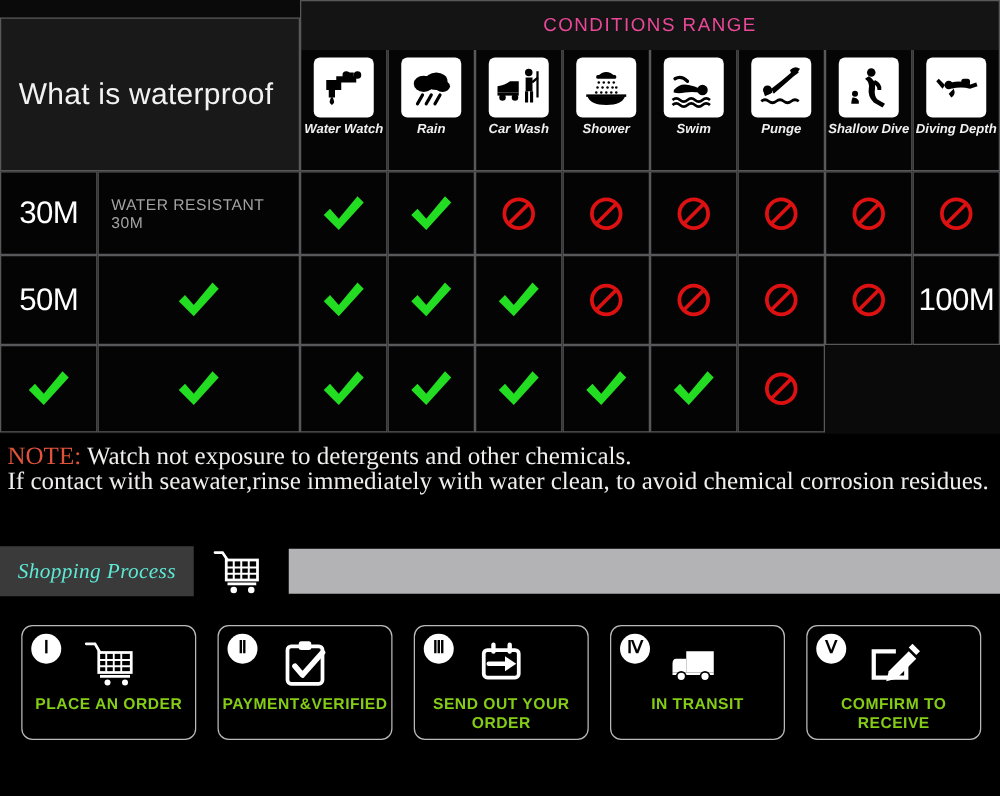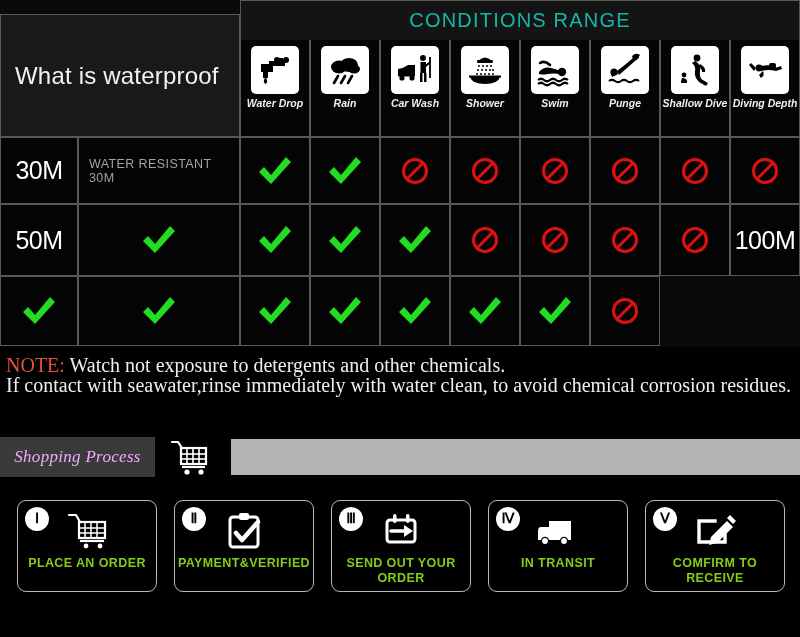--- a/index.html
+++ b/index.html
@@ -38,21 +38,21 @@
     margin-top:14px;
   }
   .hdr-title span{
     font-size:24px;font-weight:400;letter-spacing:.2px;color:#f2f2f2;
   }
   .hdr-range{
     grid-column:3 / span 8;grid-row:1;
     background:#141414;border-bottom:none;
   }
   .hdr-range span{
-    font-size:20px;letter-spacing:1.2px;color:#14b8a6;
+    font-size:15px;letter-spacing:1.2px;color:#ec4899;
   }
   .cond-cell{
     grid-row:2;
     flex-direction:column;
     justify-content:flex-start;
     padding-top:6px;
     border-top:none;
     background:#050505;
   }
   .cond-ico{
@@ -84,21 +84,21 @@
 
   
   .sp-bar{position:absolute;left:0;top:437px;width:800px;height:42px;}
   .sp-label{
     position:absolute;left:0;top:0;width:155px;height:40px;
     background:#3a3a3a;
     display:flex;align-items:center;justify-content:center;
   }
   .sp-label span{
     font-family:"Liberation Serif", serif;
-    font-style:italic;font-size:17px;color:#f0abfc;letter-spacing:.3px;
+    font-style:italic;font-size:17px;color:#5eead4;letter-spacing:.3px;
   }
   .sp-cart{position:absolute;left:163px;top:-4px;width:56px;height:48px;
     display:flex;align-items:center;justify-content:center;}
   .sp-fill{position:absolute;left:231px;top:2px;width:569px;height:36px;background:#b3b3b5;}
 
   
   .steps{
     position:absolute;left:0;top:500px;width:800px;height:105px;
     display:flex;gap:17px;padding-left:17px;box-sizing:border-box;
   }
@@ -140,21 +140,21 @@
         <svg width="40" height="40" viewBox="0 0 40 40">
           <rect x="6" y="14" width="12" height="8" fill="#000"></rect>
           <rect x="14" y="11" width="16" height="5" fill="#000"></rect>
           <rect x="24" y="8" width="4" height="6" fill="#000"></rect>
           <circle cx="22" cy="10" r="3" fill="#000"></circle>
           <circle cx="31" cy="10" r="3" fill="#000"></circle>
           <rect x="8" y="21" width="5" height="7" fill="#000"></rect>
           <path d="M10.5 27 Q14 32 10.5 34 Q7 32 10.5 27Z" fill="#000"></path>
         </svg>
       </div>
-      <div class="cond-lbl">Water Drop</div>
+      <div class="cond-lbl">Water Watch</div>
     </div>
 
     <div class="cell cond-cell">
       <div class="cond-ico">
         <svg width="40" height="40" viewBox="0 0 40 40">
           <ellipse cx="14" cy="17" rx="8" ry="6.5" fill="#000"></ellipse>
           <ellipse cx="24" cy="15" rx="9" ry="7" fill="#000"></ellipse>
           <ellipse cx="29" cy="19" rx="6" ry="4.5" fill="#000"></ellipse>
           <g stroke="#000" stroke-width="2.6" stroke-linecap="round">
             <line x1="13" y1="26" x2="9" y2="33"></line>

